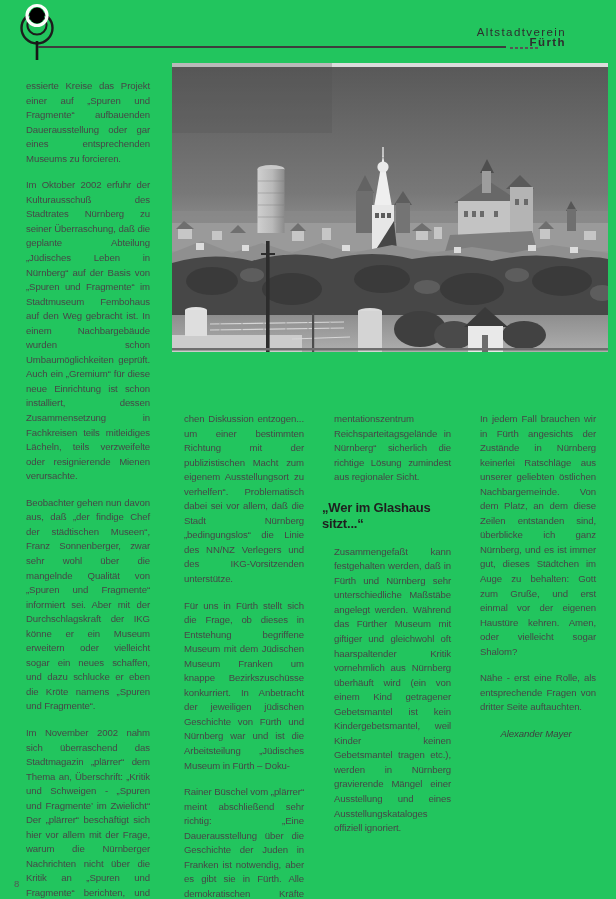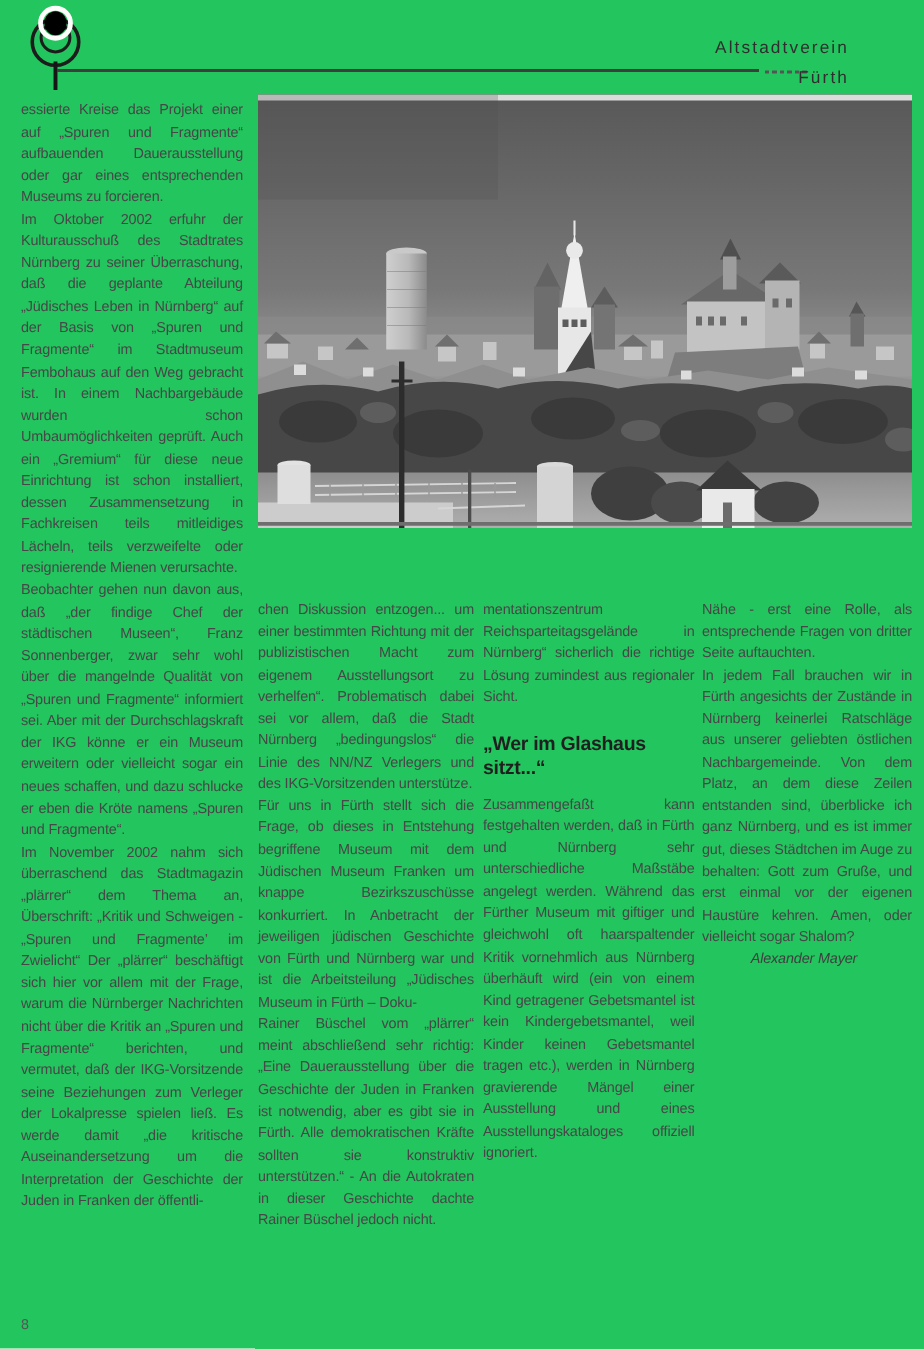--- a/index.html
+++ b/index.html
@@ -10,25 +10,25 @@
     color:#424242;
   }
   
   .logo{position:absolute;left:13px;top:3px;}
   .rule{position:absolute;left:38px;top:46px;width:468px;height:2px;background:#3d3d3d;}
   .rule-dash{position:absolute;left:510px;top:47px;width:30px;height:2px;
     background:repeating-linear-gradient(90deg,#555 0 3px,transparent 3px 5px);}
   .org{position:absolute;right:50px;text-align:right;color:#2e2e2e;
     font-size:11.5px;letter-spacing:1.4px;white-space:nowrap;}
   .org.l1{top:26px;}
-  .org.l2{top:46px;}
+  .org.l2{top:36px;font-weight:bold;}
   
   .col{position:absolute;font-size:9.6px;line-height:14.55px;letter-spacing:-0.1px;
     text-align:justify;color:#474747;hyphens:auto;-webkit-hyphens:auto;}
-  .col p{margin:0;}
+  .col p{margin:12px;}
   .heading{font-weight:bold;font-size:13px;line-height:16.5px;color:#1f1f1f;
     letter-spacing:-0.2px;margin:15px 0 9px 0;text-align:left;}
   .sig{text-align:center;font-style:italic;padding-right:4px;margin-top:3px;color:#3f3f3f;}
   
   .photo{position:absolute;left:172px;top:63px;width:436px;height:289px;background:#777;}
   .photo svg{display:block;}
   .caption{position:absolute;left:173px;top:357px;width:432px;
     font-style:italic;font-size:8.8px;line-height:12.5px;color:#5a5a5a;text-align:left;}
   .pagenum{position:absolute;left:14px;top:878px;font-size:9.5px;color:#555;}
 </style>
@@ -216,19 +216,19 @@
     <p>Rainer Büschel vom „plärrer“ meint abschließend sehr richtig: „Eine Dauerausstellung über die Geschichte der Juden in Franken ist notwendig, aber es gibt sie in Fürth. Alle demokratischen Kräfte sollten sie konstruktiv unterstützen.“ - An die Autokraten in dieser Geschichte dachte Rainer Büschel jedoch nicht.</p>
   </div>
 
   <div class="col" style="left:322px;top:400px;width:141px;">
     <p>mentationszentrum Reichsparteitagsgelände in Nürnberg“ sicherlich die richtige Lösung zumindest aus regionaler Sicht.</p>
     <div class="heading">„Wer im Glashaus sitzt...“</div>
     <p>Zusammengefaßt kann festgehalten werden, daß in Fürth und Nürnberg sehr unterschiedliche Maßstäbe angelegt werden. Während das Fürther Museum mit giftiger und gleichwohl oft haarspaltender Kritik vornehmlich aus Nürnberg überhäuft wird (ein von einem Kind getragener Gebetsmantel ist kein Kindergebetsmantel, weil Kinder keinen Gebetsmantel tragen etc.), werden in Nürnberg gravierende Mängel einer Ausstellung und eines Ausstellungskataloges offiziell ignoriert.</p>
   </div>
 
   <div class="col" style="left:468px;top:400px;width:140px;">
+    <p>In jedem Fall brauchen wir in Fürth angesichts der Zustände in Nürnberg keinerlei Ratschläge aus unserer geliebten östlichen Nachbargemeinde. Von dem Platz, an dem diese Zeilen entstanden sind, überblicke ich ganz Nürnberg, und es ist immer gut, dieses Städtchen im Auge zu behalten: Gott zum Gruße, und erst einmal vor der eigenen Haustüre kehren. Amen, oder vielleicht sogar Shalom?</p>
     <p>Nähe - erst eine Rolle, als entsprechende Fragen von dritter Seite auftauchten.</p>
-    <p>In jedem Fall brauchen wir in Fürth angesichts der Zustände in Nürnberg keinerlei Ratschläge aus unserer geliebten östlichen Nachbargemeinde. Von dem Platz, an dem diese Zeilen entstanden sind, überblicke ich ganz Nürnberg, und es ist immer gut, dieses Städtchen im Auge zu behalten: Gott zum Gruße, und erst einmal vor der eigenen Haustüre kehren. Amen, oder vielleicht sogar Shalom?</p>
     <p class="sig">Alexander Mayer</p>
   </div>
 
   <div class="pagenum">8</div>
 </div>
 
 </body></html>

